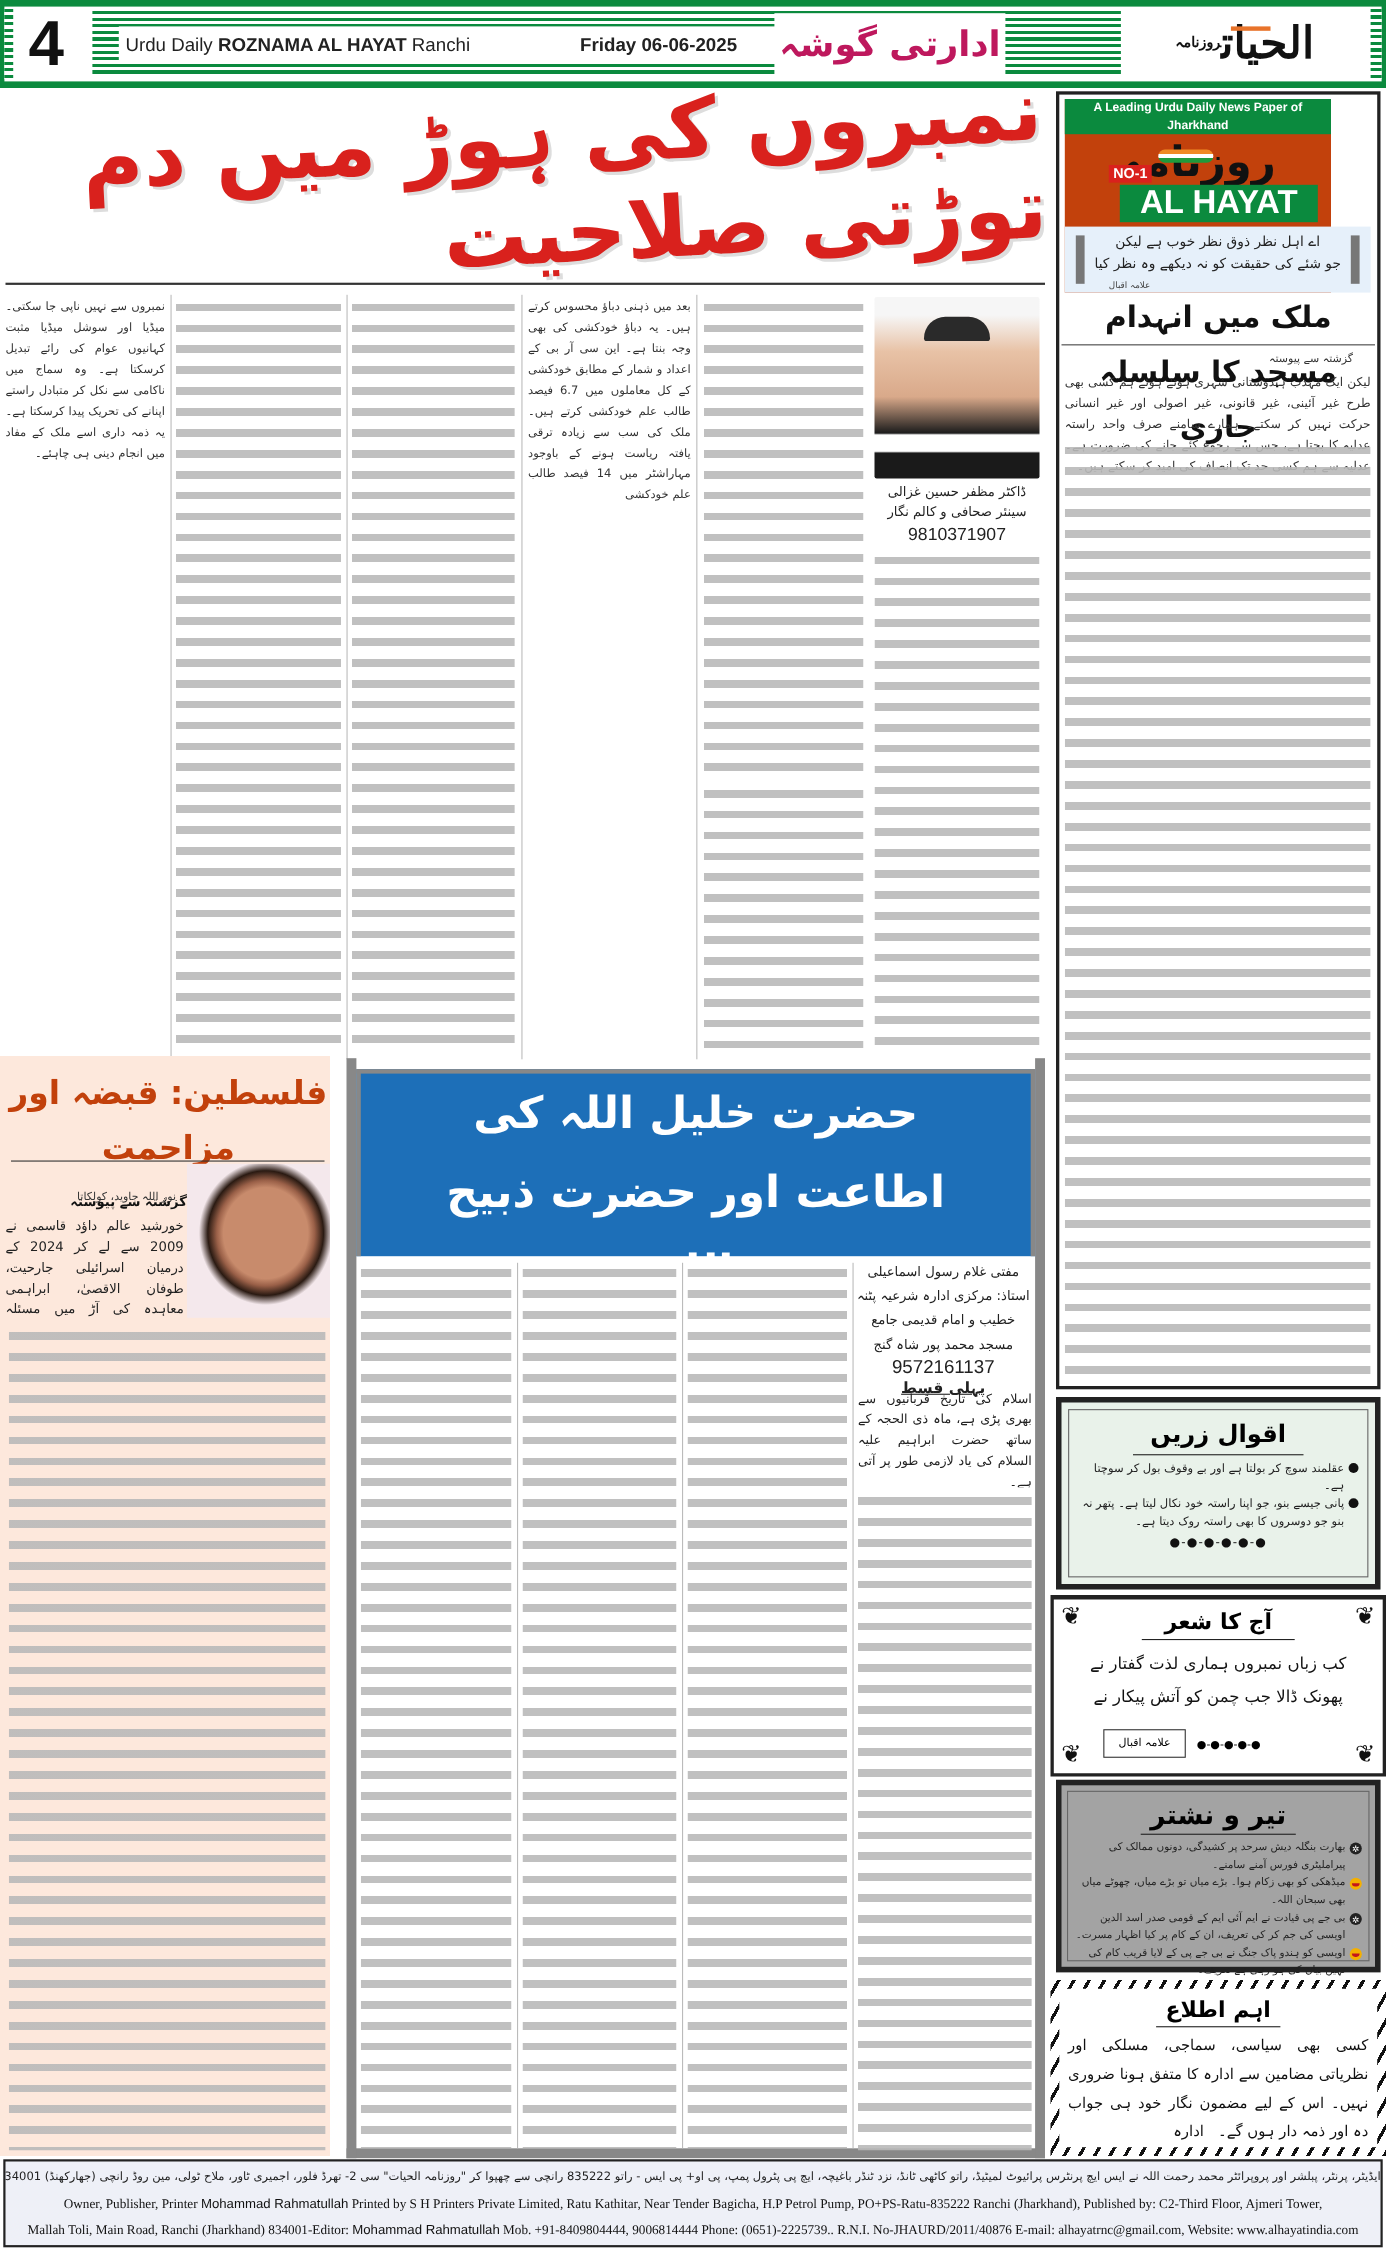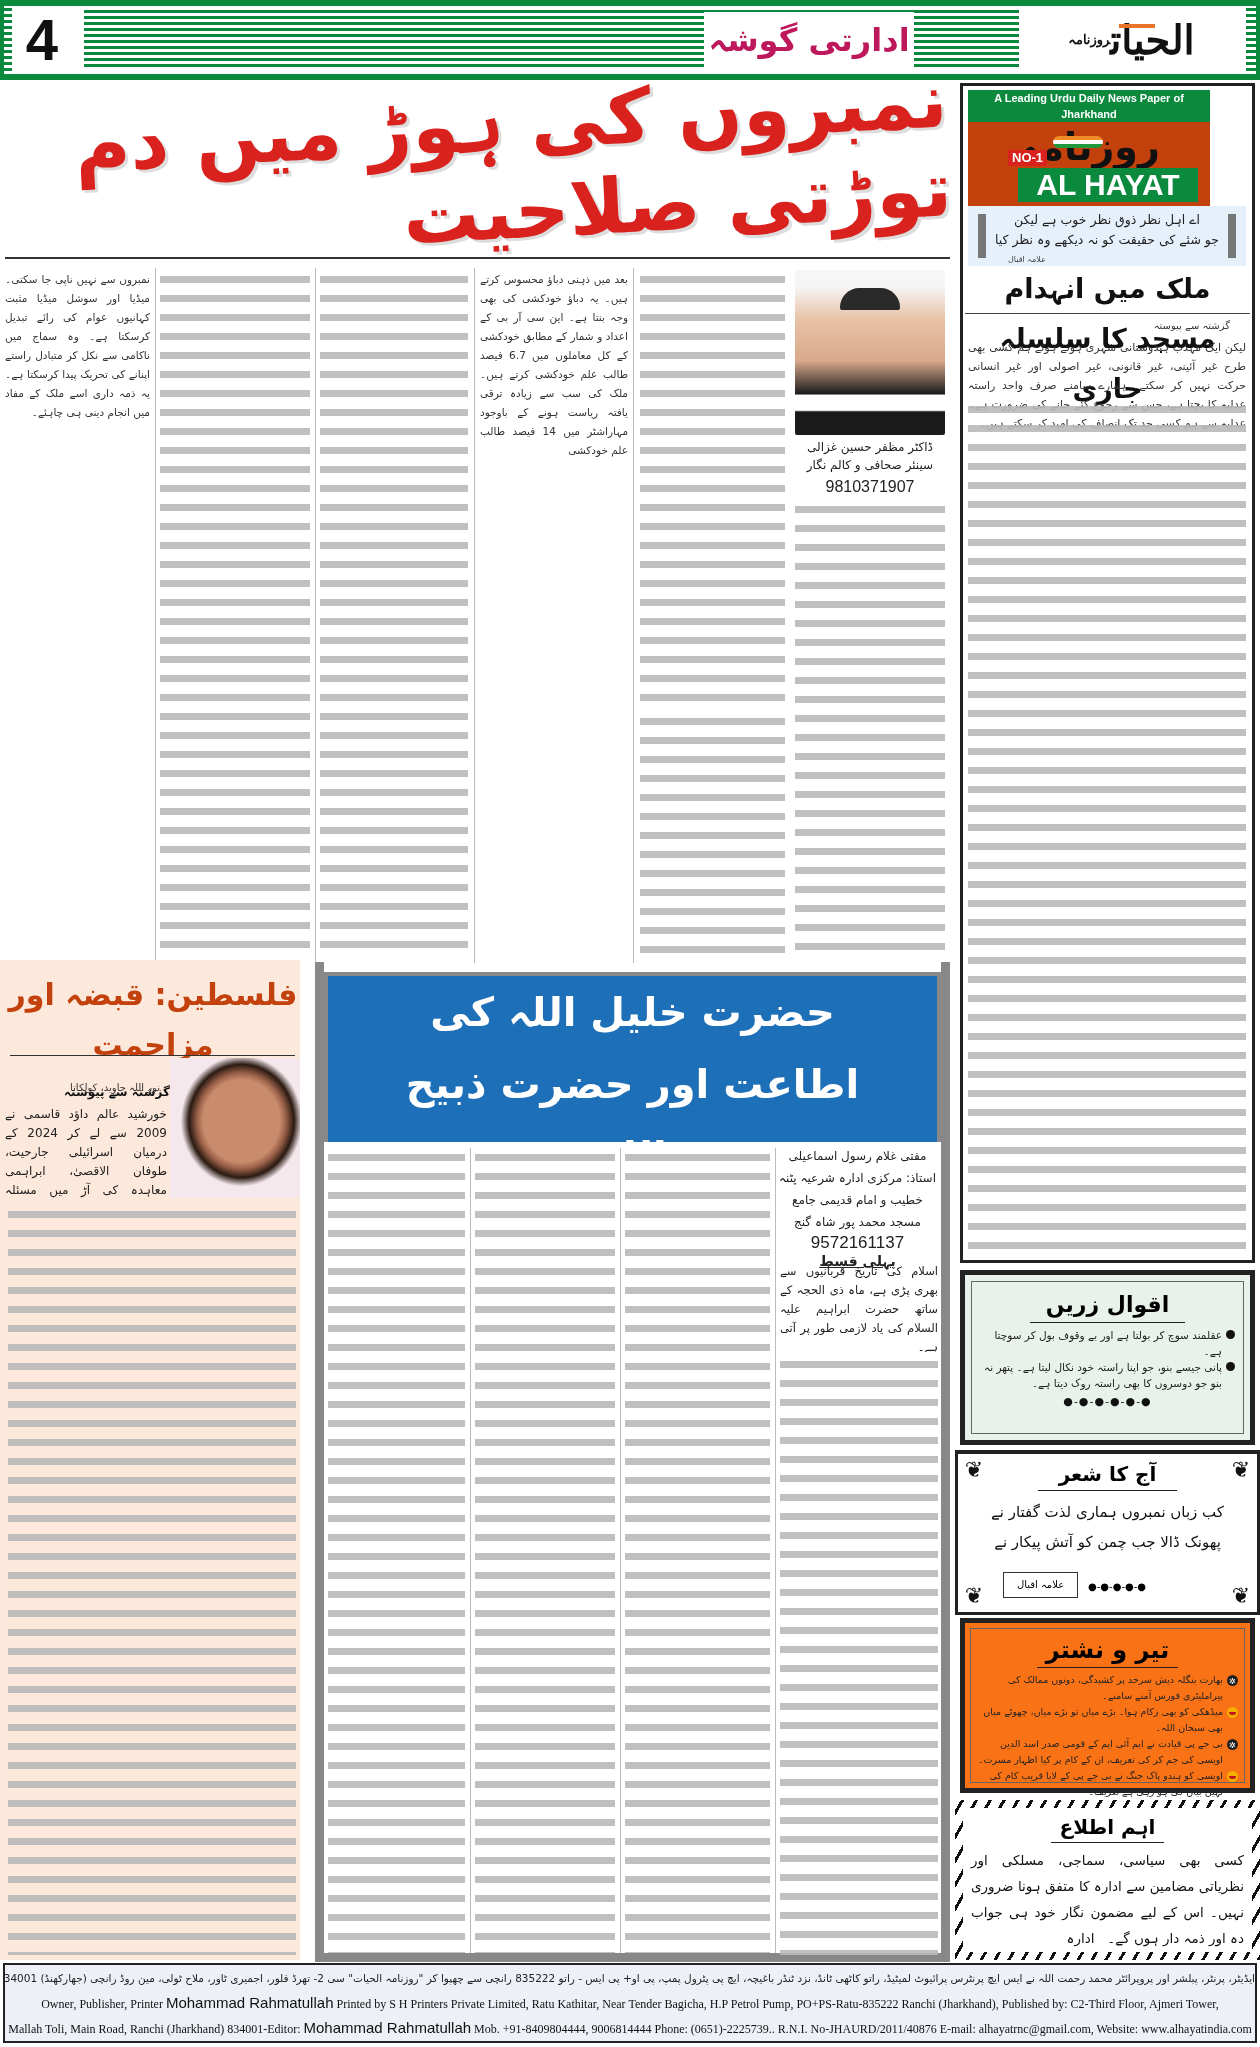--- a/index.html
+++ b/index.html
@@ -78,50 +78,54 @@
 
   
   .shair { position: absolute; left: 955px; top: 1450px; width: 305px; height: 165px; border: 3px solid #222; border-top-width: 4px; background: #fff; direction: rtl; text-align: center; }
   .shair-title { font: bold 20px/32px "DejaVu Sans", sans-serif; border-bottom: 1.5px solid #222; margin: 4px 80px 6px; }
   .shair-line { font: 15px/30px "DejaVu Sans", sans-serif; color: #111; letter-spacing: 2px; }
   .shair-poet { position: absolute; left: 45px; bottom: 14px; width: 75px; height: 26px; border: 1.5px solid #333; font: 10px/24px "DejaVu Sans", sans-serif; }
   .shair-beads { position: absolute; left: 130px; bottom: 20px; font: 10px "DejaVu Sans", sans-serif; }
   .flourish { position: absolute; width: 28px; height: 28px; font: 22px/28px "DejaVu Serif", serif; color: #111; }
 
   
-  .teer { position: absolute; left: 960px; top: 1618px; width: 295px; height: 175px; border: 5px solid #222; background: #f97316; padding: 5px; }
+  .teer { position: absolute; left: 960px; top: 1618px; width: 295px; height: 175px; border: 5px solid #222; background: #a3a3a3; padding: 5px; }
   .teer-inner { border: 1px solid #666; height: 100%; padding: 4px 6px; direction: rtl; }
   .teer-title { font: bold 24px/34px "DejaVu Sans", sans-serif; text-align: center; border-bottom: 1.5px solid #222; margin: 0 60px 4px; }
   .teer-item { font: 9.5px/16px "DejaVu Sans", sans-serif; color: #222; display: flex; gap: 4px; }
   .ic-star { flex: none; width: 11px; height: 11px; border-radius: 50%; background: #222; margin-top: 3px; position: relative; }
   .ic-star::after { content: "✲"; color: #fff; font-size: 8px; position: absolute; left: 2px; top: -1px; }
   .ic-smile { flex: none; width: 11px; height: 11px; border-radius: 50%; background: #f4b000; margin-top: 3px; position: relative; }
   .ic-smile::after { content: ""; position: absolute; left: 2px; top: 5px; width: 7px; height: 3px; background: #c4161c; border-radius: 0 0 4px 4px; }
 
   
   .ittila { position: absolute; left: 955px; top: 1800px; width: 305px; height: 160px; padding: 8px; background: repeating-linear-gradient(-60deg, #111 0 3px, #fff 3px 12px); }
   .ittila-inner { background: #fff; height: 100%; direction: rtl; text-align: center; padding: 4px 8px; }
   .ittila-title { font: bold 20px/30px "DejaVu Sans", sans-serif; border-bottom: 1.5px solid #222; margin: 0 80px 4px; }
   .ittila-body { font: 13.5px/26px "DejaVu Sans", sans-serif; color: #111; text-align: justify; }
 
   
   .footer { position: absolute; left: 3px; top: 1963px; width: 1254px; height: 80px; border: 2.5px solid #222; background: #eef0f7; text-align: center; }
   .footer-urdu { direction: rtl; font: 10.5px/26px "DejaVu Sans", sans-serif; color: #222; white-space: nowrap; overflow: hidden; }
   .footer-en { font: 12px/24px "Liberation Serif", serif; color: #111; white-space: nowrap; }
-  .footer-en b { font-family: "Liberation Sans", sans-serif; font-weight: normal; font-size: 15px; }
+  .footer-en b { font-family: "Liberation Sans", sans-serif; font-weight: normal; font-size: 12px; }
 </style>
 </head>
 <body>
 
 <header class="masthead">
   <div class="mast-inner">
     <div class="stripes" style="left:0;top:2px;width:8px;height:64px;"></div>
     <div class="page-num">4</div>
     <div class="stripes" style="left:80px;top:4px;width:1150px;height:60px;"></div>
     <div class="stripes" style="right:0;top:2px;width:10px;height:64px;"></div>
+    <div class="mast-title-box">
+      <span class="mast-paper"><span>Urdu Daily</span> <b>ROZNAMA AL HAYAT</b> <span>Ranchi</span></span>
+      <span class="mast-date">Friday 06-06-2025</span>
+    </div>
     <div class="mast-section">ادارتی گوشہ</div>
     <div class="mast-logo">
       <span class="flag"></span>
       <span>الحیات</span><span class="small">روزنامہ</span>
     </div>
   </div>
 </header>
 
 <div class="headline">
   <span>نمبروں کی ہوڑ میں دم توڑتی صلاحیت</span>

